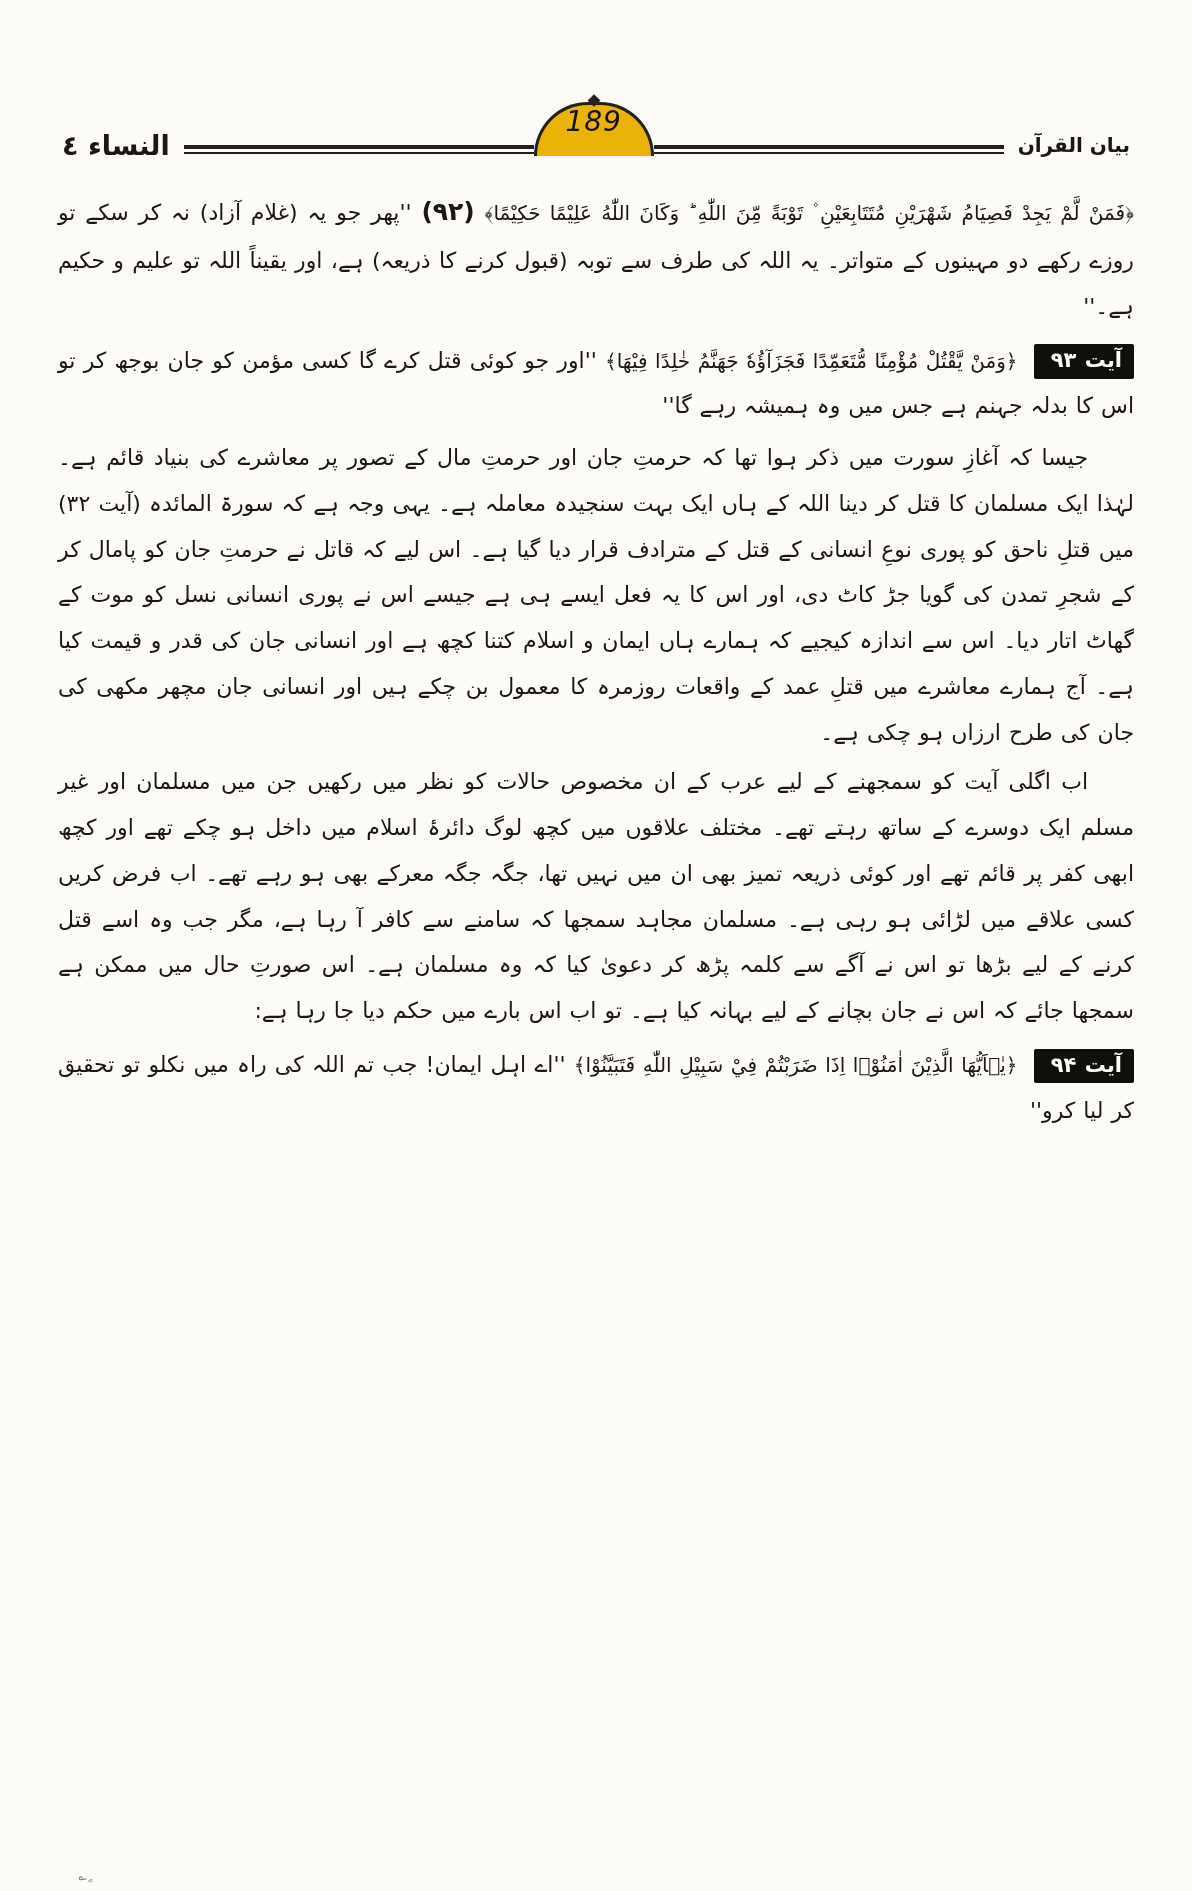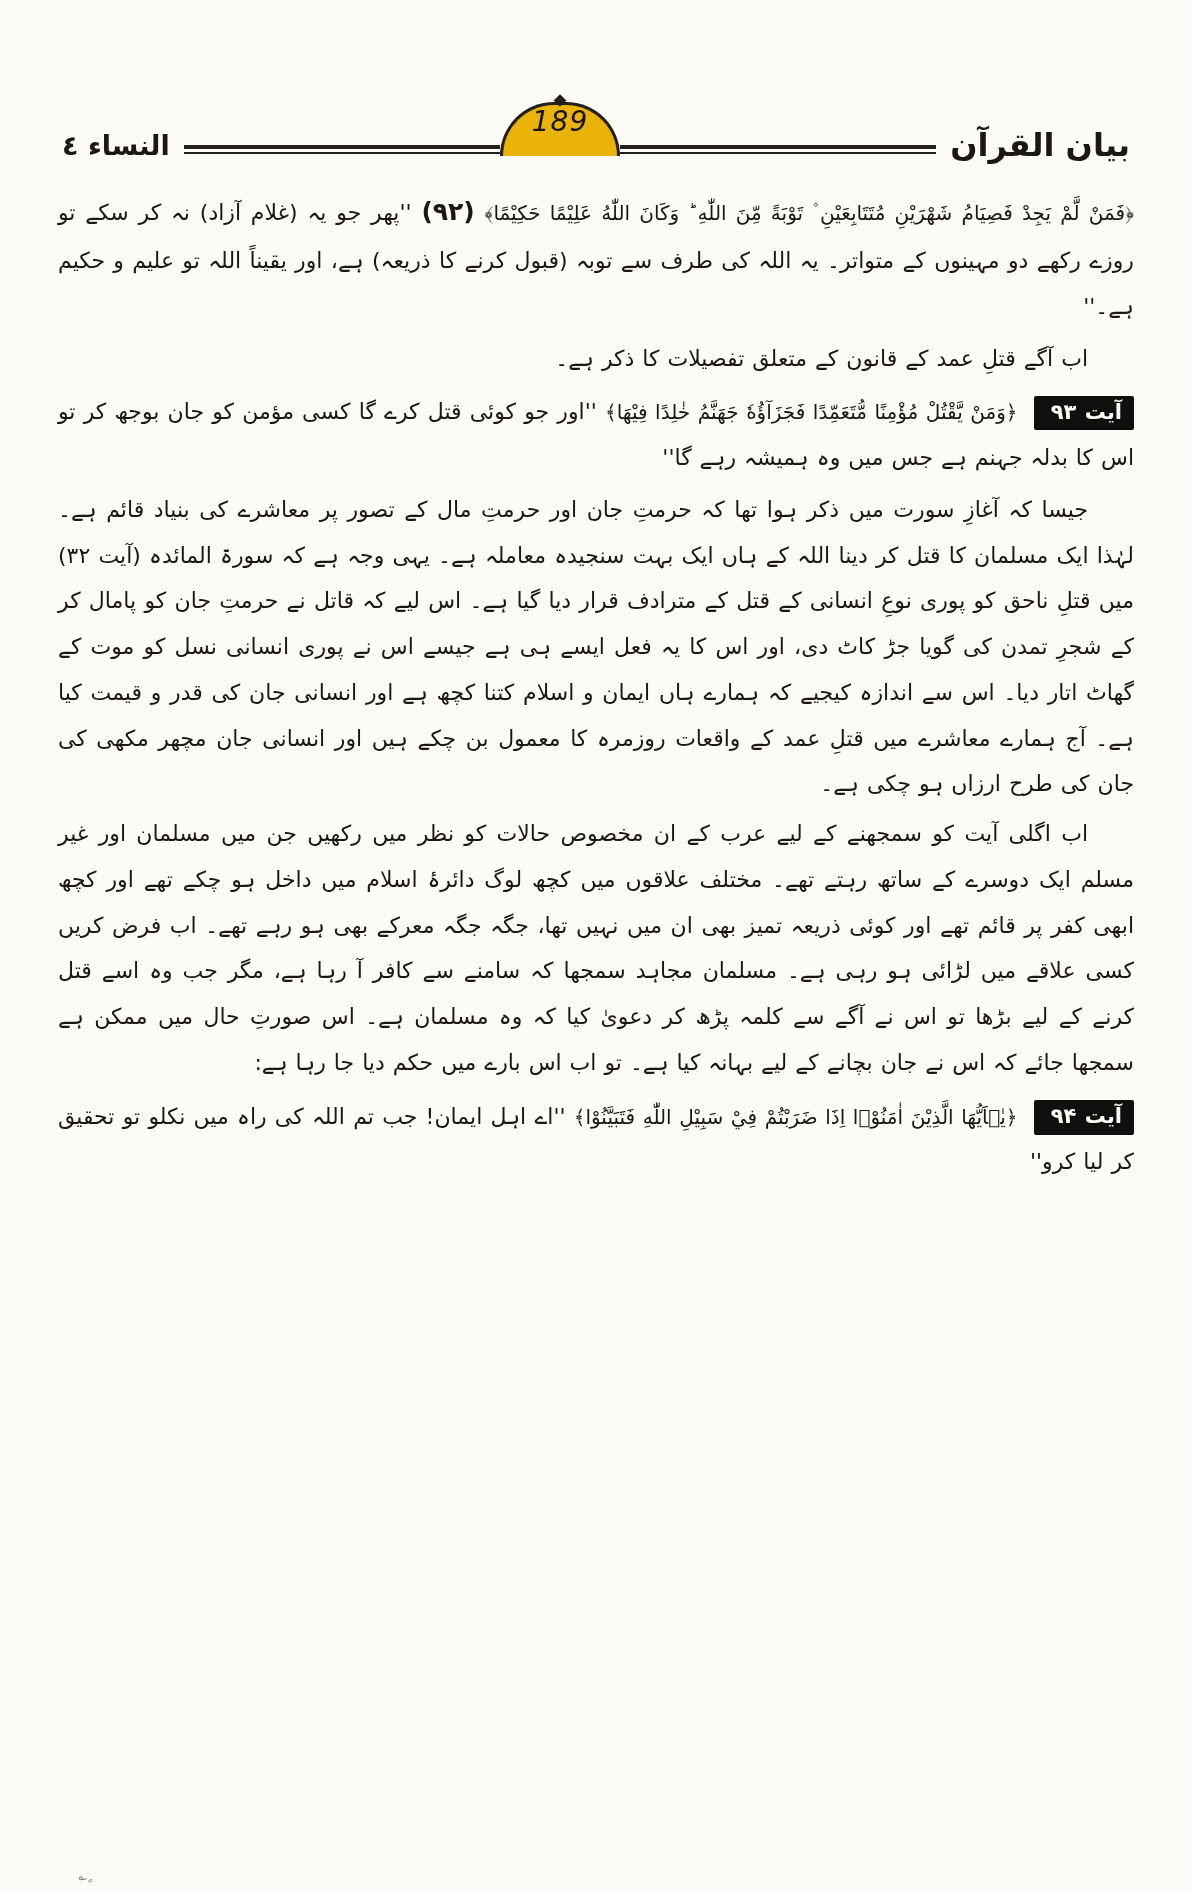--- a/index.html
+++ b/index.html
@@ -16,21 +16,21 @@
     box-shadow:0 0 12px rgba(0,0,0,.25);
   }
   
   .header {
     display:flex; align-items:flex-end;
     direction:rtl;
     margin-bottom:30px;
     height:72px;
   }
   .book-title {
-    font-weight:bold; font-size:32px; line-height:34px;
+    font-weight:bold; font-size:20px; line-height:34px;
     letter-spacing:1px;
     padding:0 4px 2px 14px;
     margin-bottom:-8px;
     white-space:nowrap;
   }
   .surah-title {
     font-weight:bold; font-size:27px; line-height:32px;
     padding:0 14px 2px 4px;
     margin-bottom:-8px;
     white-space:nowrap;
@@ -114,23 +114,20 @@
 
   <div class="content">
 
 
     <p class="para verse-para">
       <span class="arabic">﴿فَمَنْ لَّمْ يَجِدْ فَصِيَامُ شَهْرَيْنِ مُتَتَابِعَيْنِ ۫ تَوْبَةً مِّنَ اللّٰهِ ؕ وَكَانَ اللّٰهُ عَلِيْمًا حَكِيْمًا﴾</span>
       <span class="verse-num">(۹۲)</span>
       <span class="quote">''پھر جو یہ (غلام آزاد) نہ کر سکے تو روزے رکھے دو مہینوں کے متواتر۔ یہ اللہ کی طرف سے توبہ (قبول کرنے کا ذریعہ) ہے، اور یقیناً اللہ تو علیم و حکیم ہے۔''</span>
     </p>
 
-    <p class="para indent">
-      <span>اب آگے قتلِ عمد کے قانون کے متعلق تفصیلات کا ذکر ہے۔</span>
-    </p>
 
     <p class="para verse-para">
       <span class="ayat-badge">آیت ۹۳</span>
       <span class="arabic">﴿وَمَنْ يَّقْتُلْ مُؤْمِنًا مُّتَعَمِّدًا فَجَزَآؤُهٗ جَهَنَّمُ خٰلِدًا فِيْهَا﴾</span>
       <span class="quote">''اور جو کوئی قتل کرے گا کسی مؤمن کو جان بوجھ کر تو اس کا بدلہ جہنم ہے جس میں وہ ہمیشہ رہے گا''</span>
     </p>
 
 
     <p class="para indent">
       <span>جیسا کہ آغازِ سورت میں ذکر ہوا تھا کہ حرمتِ جان اور حرمتِ مال کے تصور پر معاشرے کی بنیاد قائم ہے۔ لہٰذا ایک مسلمان کا قتل کر دینا اللہ کے ہاں ایک بہت سنجیدہ معاملہ ہے۔ یہی وجہ ہے کہ سورۃ المائدہ (آیت ۳۲) میں قتلِ ناحق کو پوری نوعِ انسانی کے قتل کے مترادف قرار دیا گیا ہے۔ اس لیے کہ قاتل نے حرمتِ جان کو پامال کر کے شجرِ تمدن کی گویا جڑ کاٹ دی، اور اس کا یہ فعل ایسے ہی ہے جیسے اس نے پوری انسانی نسل کو موت کے گھاٹ اتار دیا۔ اس سے اندازہ کیجیے کہ ہمارے ہاں ایمان و اسلام کتنا کچھ ہے اور انسانی جان کی قدر و قیمت کیا ہے۔ آج ہمارے معاشرے میں قتلِ عمد کے واقعات روزمرہ کا معمول بن چکے ہیں اور انسانی جان مچھر مکھی کی جان کی طرح ارزاں ہو چکی ہے۔</span>

